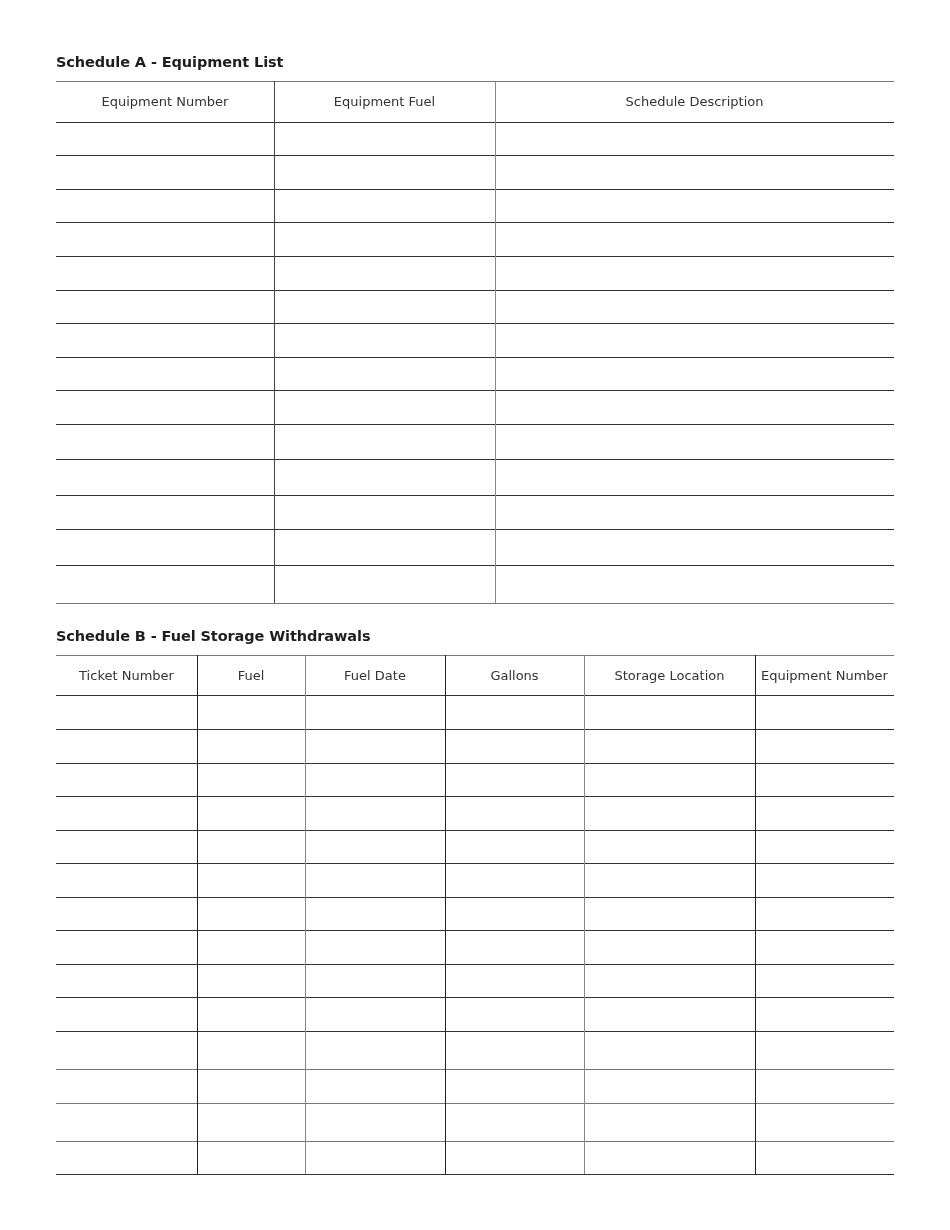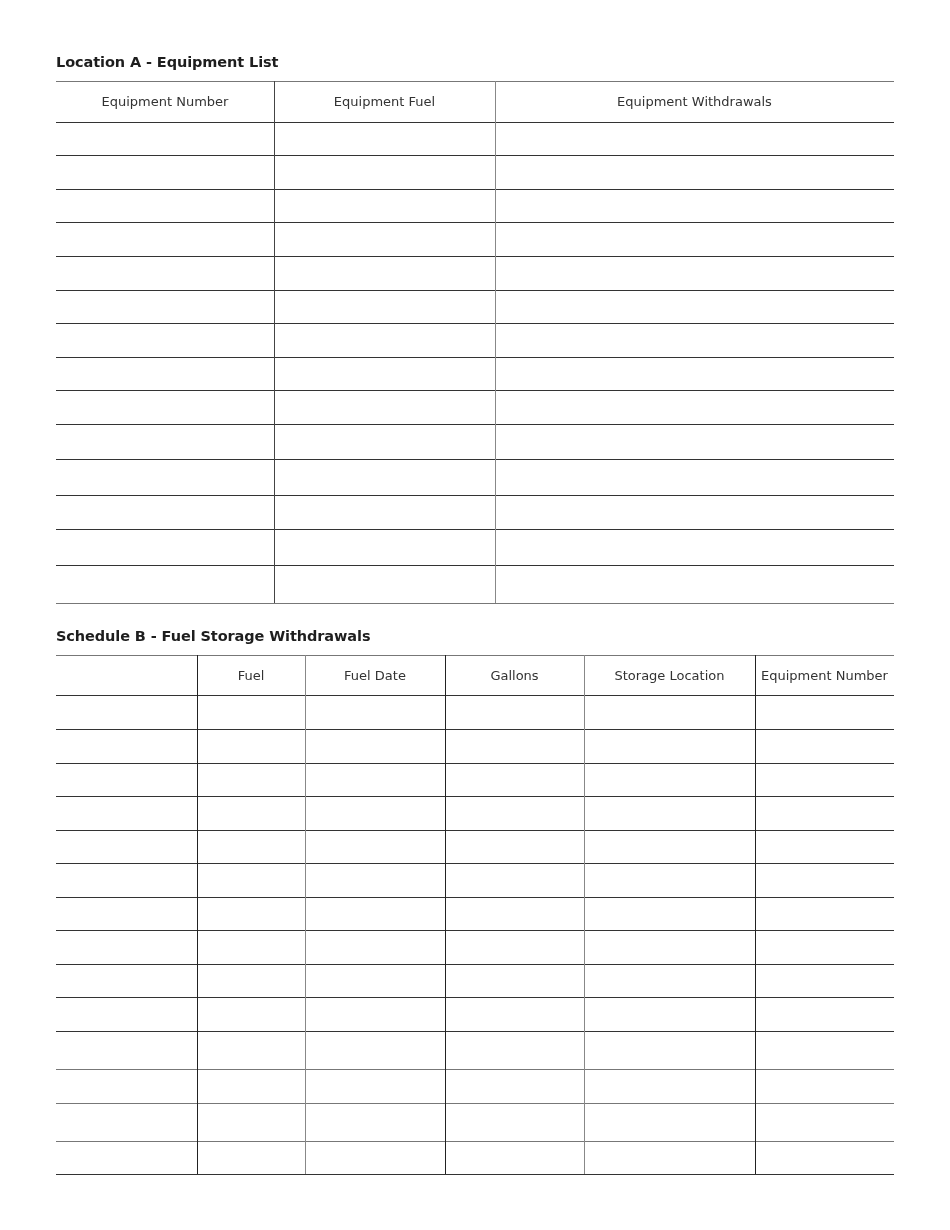--- a/index.html
+++ b/index.html
@@ -10,21 +10,21 @@
   .hline.light { border-top:1px solid #777; }
   .vline { position:absolute; top:0; width:0; border-left:1px solid #444; }
   .vline.dark { border-left:1.6px solid #222; }
   .vline.light { border-left:1px solid #888; }
   .hdr { position:absolute; display:flex; align-items:center; justify-content:center; font-size:13px; color:#333; text-align:center; white-space:nowrap; }
   .cell { position:absolute; }
 </style>
 </head>
 <body>
 
-<div class="title" style="top:54px;">Location A - Equipment List</div>
+<div class="title" style="top:54px;">Schedule A - Equipment List</div>
 <div class="tbl" id="tblA" style="top:81px; height:523px;">
     <div class="hline light" style="top: 0px;"></div>
     <div class="hline" style="top: 41px;"></div>
     <div class="hline" style="top: 74px;"></div>
     <div class="hline" style="top: 108px;"></div>
     <div class="hline" style="top: 141px;"></div>
     <div class="hline" style="top: 175px;"></div>
     <div class="hline" style="top: 209px;"></div>
     <div class="hline" style="top: 242px;"></div>
     <div class="hline" style="top: 276px;"></div>
@@ -32,21 +32,21 @@
     <div class="hline" style="top: 343px;"></div>
     <div class="hline" style="top: 378px;"></div>
     <div class="hline" style="top: 414px;"></div>
     <div class="hline" style="top: 448px;"></div>
     <div class="hline" style="top: 484px;"></div>
     <div class="hline light" style="top: 522px;"></div>
     <div class="vline" style="left: 218px; height: 522px;"></div>
     <div class="vline light" style="left: 439px; height: 522px;"></div>
     <div class="hdr" style="left: 0px; width: 218px; top: 0px; height: 41px;">Equipment Number</div>
     <div class="hdr" style="left: 218px; width: 221px; top: 0px; height: 41px;">Equipment Fuel</div>
-    <div class="hdr" style="left: 439px; width: 399px; top: 0px; height: 41px;">Equipment Withdrawals</div>
+    <div class="hdr" style="left: 439px; width: 399px; top: 0px; height: 41px;">Schedule Description</div>
     <div class="cell" style="left: 2px; width: 214px; top: 43px; height: 29px;"></div>
     <div class="cell" style="left: 220px; width: 217px; top: 43px; height: 29px;"></div>
     <div class="cell" style="left: 441px; width: 395px; top: 43px; height: 29px;"></div>
     <div class="cell" style="left: 2px; width: 214px; top: 76px; height: 30px;"></div>
     <div class="cell" style="left: 220px; width: 217px; top: 76px; height: 30px;"></div>
     <div class="cell" style="left: 441px; width: 395px; top: 76px; height: 30px;"></div>
     <div class="cell" style="left: 2px; width: 214px; top: 110px; height: 29px;"></div>
     <div class="cell" style="left: 220px; width: 217px; top: 110px; height: 29px;"></div>
     <div class="cell" style="left: 441px; width: 395px; top: 110px; height: 29px;"></div>
     <div class="cell" style="left: 2px; width: 214px; top: 143px; height: 30px;"></div>
@@ -100,20 +100,21 @@
     <div class="hline" style="top: 376px;"></div>
     <div class="hline light" style="top: 414px;"></div>
     <div class="hline light" style="top: 448px;"></div>
     <div class="hline light" style="top: 486px;"></div>
     <div class="hline" style="top: 519px;"></div>
     <div class="vline dark" style="left: 141px; height: 519px;"></div>
     <div class="vline light" style="left: 249px; height: 519px;"></div>
     <div class="vline dark" style="left: 389px; height: 519px;"></div>
     <div class="vline light" style="left: 528px; height: 519px;"></div>
     <div class="vline dark" style="left: 699px; height: 519px;"></div>
+    <div class="hdr" style="left: 0px; width: 141px; top: 0px; height: 40px;">Ticket Number</div>
     <div class="hdr" style="left: 141px; width: 108px; top: 0px; height: 40px;">Fuel</div>
     <div class="hdr" style="left: 249px; width: 140px; top: 0px; height: 40px;">Fuel Date</div>
     <div class="hdr" style="left: 528px; width: 171px; top: 0px; height: 40px;">Storage Location</div>
     <div class="hdr" style="left: 389px; width: 139px; top: 0px; height: 40px;">Gallons</div>
     <div class="hdr" style="left: 699px; width: 139px; top: 0px; height: 40px;">Equipment Number</div>
     <div class="cell" style="left: 2px; width: 137px; top: 42px; height: 30px;"></div>
     <div class="cell" style="left: 143px; width: 104px; top: 42px; height: 30px;"></div>
     <div class="cell" style="left: 251px; width: 136px; top: 42px; height: 30px;"></div>
     <div class="cell" style="left: 391px; width: 135px; top: 42px; height: 30px;"></div>
     <div class="cell" style="left: 530px; width: 167px; top: 42px; height: 30px;"></div>

